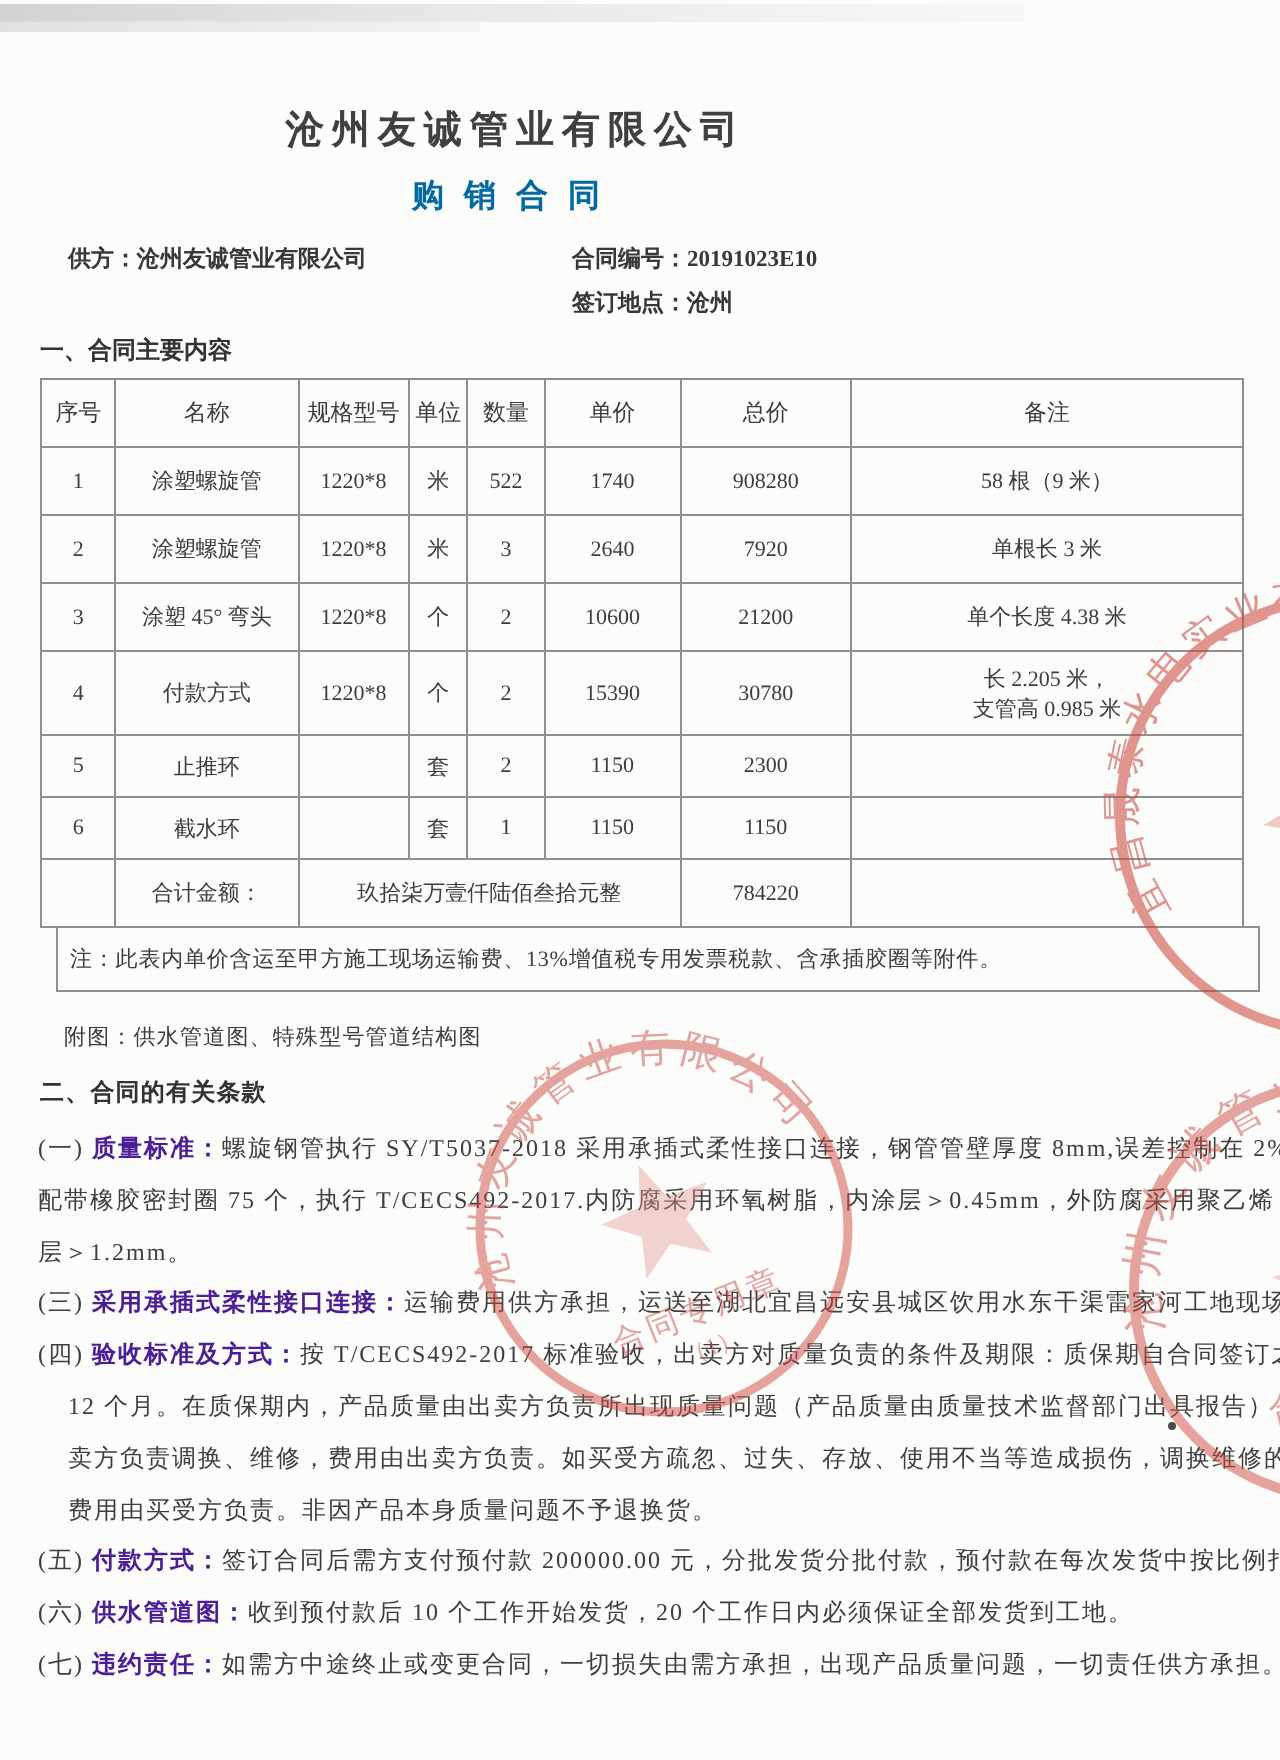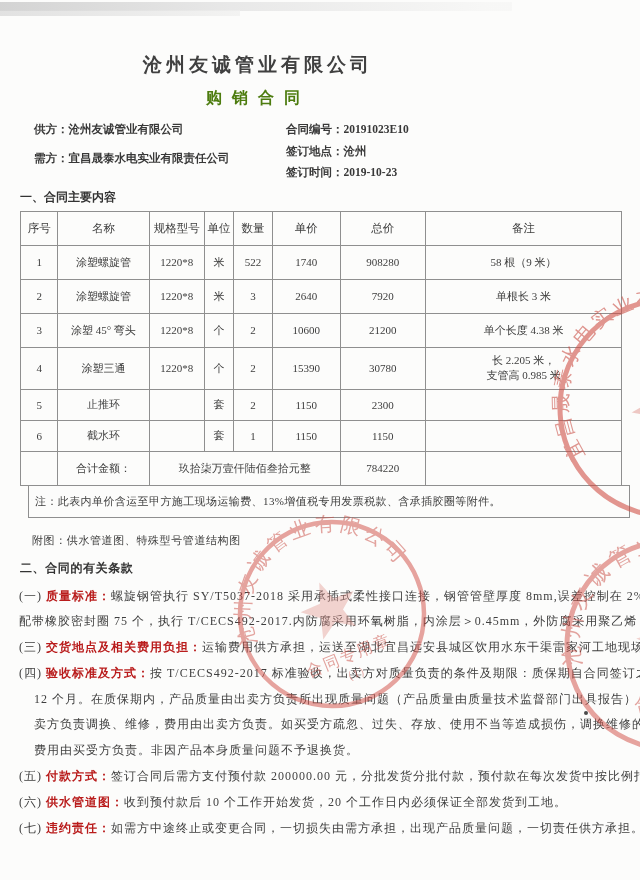--- a/index.html
+++ b/index.html
@@ -12,21 +12,21 @@
   .scan-streak-1{position:absolute;top:2px;left:0;width:512px;height:9px;
     background:linear-gradient(to right,#c9c9c9,#e3e3e3 45%,#f6f6f5 95%);opacity:.8;}
   .scan-streak-2{position:absolute;top:10px;left:0;width:240px;height:6px;
     background:linear-gradient(to right,#d6d6d6,#efefee);opacity:.7;}
 
   .page{position:relative;width:516px;height:880px;}
 
   .title-company{margin:0;padding-top:52px;text-align:center;
     font-size:19px;font-weight:bold;letter-spacing:4px;color:#404040;}
   .title-doc{margin:10px 0 0 0;text-align:center;
-    font-size:16px;font-weight:bold;letter-spacing:10px;color:#4d7c0f;}
+    font-size:16px;font-weight:bold;letter-spacing:10px;color:#0369a1;}
 
   .info{display:flex;margin:13px 18px 0 34px;font-size:11.5px;font-weight:600;color:#383838;}
   .info-left{flex:1;}
   .info-left .line{margin-bottom:14px;}
   .info-right{width:212px;}
   .info-right .line{margin-bottom:6.5px;}
 
   .sec-heading{font-size:12px;font-weight:bold;color:#333;margin:2px 0 0 20px;}
 
   table.goods{border-collapse:collapse;margin:5px 0 0 20px;width:602px;
@@ -41,47 +41,45 @@
 
   .note-box{margin:-1px 0 0 28px;width:594px;border:1px solid #8f8f8f;
     padding:8px 0 8px 6px;font-size:11px;color:#3d3d3d;letter-spacing:.4px;}
 
   .attachment{margin:15px 0 0 32px;font-size:11px;color:#3b3b3b;letter-spacing:.6px;}
   .sec2-heading{margin:12px 0 0 20px;font-size:12px;font-weight:bold;color:#333;letter-spacing:.6px;}
 
   .clauses{margin:7px 18px 0 19px;font-size:12px;color:#3e3e3e;letter-spacing:1px;}
   .clause-line{line-height:25.8px;white-space:nowrap;}
   .clause-line.indent{padding-left:15px;}
-  .clabel{font-weight:bold;color:#b91c1c;}
+  .clabel{font-weight:bold;color:#4c1d95;}
 
   .seal{position:absolute;pointer-events:none;}
   .seal-buyer{left:548px;top:288px;transform:rotate(-28deg);}
   .seal-supplier-1{left:230px;top:512px;transform:rotate(-22deg);}
   .seal-supplier-2{left:556px;top:530px;transform:rotate(-14deg);}
   .ink-dot{position:absolute;left:584px;top:711px;width:4px;height:4px;border-radius:50%;background:#4a4a4a;}
 </style>
 </head>
 <body>
 
 <div class="page">
   <div class="scan-streak-1"></div>
   <div class="scan-streak-2"></div>
 
   <h1 class="title-company">沧州友诚管业有限公司</h1>
   <h2 class="title-doc">购销合同</h2>
 
   <div class="info">
     <div class="info-left">
       <div class="line"><span>供方：</span><span>沧州友诚管业有限公司</span></div>
-      <div class="line"><span>需方：</span><span>宜昌晟泰水电实业有限责任公司</span></div>
     </div>
     <div class="info-right">
       <div class="line"><span>合同编号：</span><span>20191023E10</span></div>
       <div class="line"><span>签订地点：</span><span>沧州</span></div>
-      <div class="line"><span>签订时间：</span><span>2019-10-23</span></div>
     </div>
   </div>
 
   <div class="sec-heading">一、合同主要内容</div>
 
   <table class="goods">
     <colgroup>
       <col style="width:6.2%">
         <col style="width:15.2%">
         <col style="width:9.2%">
@@ -127,21 +125,21 @@
       <td>涂塑 45° 弯头</td>
       <td>1220*8</td>
       <td>个</td>
       <td>2</td>
       <td>10600</td>
       <td>21200</td>
       <td>单个长度 4.38 米</td>
     </tr>
     <tr class="r4">
       <td>4</td>
-      <td>涂塑三通</td>
+      <td>付款方式</td>
       <td>1220*8</td>
       <td>个</td>
       <td>2</td>
       <td>15390</td>
       <td>30780</td>
       <td>
             <span class="remark2">长 2.205 米，</span>
             <span class="remark2">支管高 0.985 米</span>
           </td>
     </tr>
@@ -176,21 +174,22 @@
     </table>
 
   <div class="note-box">注：此表内单价含运至甲方施工现场运输费、13%增值税专用发票税款、含承插胶圈等附件。</div>
 
   <div class="attachment">附图：供水管道图、特殊型号管道结构图</div>
   <div class="sec2-heading">二、合同的有关条款</div>
 
   <div class="clauses">
     <div class="clause-line"><span>(一)</span> <span class="clabel">质量标准：</span><span>螺旋钢管执行 SY/T5037-2018 采用承插式柔性接口连接，钢管管壁厚度 8mm,误差控制在 2%以内，</span></div>
     <div class="clause-line">配带橡胶密封圈 75 个，执行 T/CECS492-2017.内防腐采用环氧树脂，内涂层＞0.45mm，外防腐采用聚乙烯，外涂</div>
-    <div class="clause-line"><span>(三)</span> <span class="clabel">交货地点及相关费用负担：</span><span>运输费用供方承担，运送至湖北宜昌远安县城区饮用水东干渠雷家河工地现场。</span></div>
+    <div class="clause-line">层＞1.2mm。</div>
+    <div class="clause-line"><span>(三)</span> <span class="clabel">采用承插式柔性接口连接：</span><span>运输费用供方承担，运送至湖北宜昌远安县城区饮用水东干渠雷家河工地现场。</span></div>
     <div class="clause-line"><span>(四)</span> <span class="clabel">验收标准及方式：</span><span>按 T/CECS492-2017 标准验收，出卖方对质量负责的条件及期限：质保期自合同签订之日起</span></div>
     <div class="clause-line indent">12 个月。在质保期内，产品质量由出卖方负责所出现质量问题（产品质量由质量技术监督部门出具报告），出</div>
     <div class="clause-line indent">卖方负责调换、维修，费用由出卖方负责。如买受方疏忽、过失、存放、使用不当等造成损伤，调换维修的一</div>
     <div class="clause-line indent">费用由买受方负责。非因产品本身质量问题不予退换货。</div>
     <div class="clause-line"><span>(五)</span> <span class="clabel">付款方式：</span><span>签订合同后需方支付预付款 200000.00 元，分批发货分批付款，预付款在每次发货中按比例扣回。</span></div>
     <div class="clause-line"><span>(六)</span> <span class="clabel">供水管道图：</span><span>收到预付款后 10 个工作开始发货，20 个工作日内必须保证全部发货到工地。</span></div>
     <div class="clause-line"><span>(七)</span> <span class="clabel">违约责任：</span><span>如需方中途终止或变更合同，一切损失由需方承担，出现产品质量问题，一切责任供方承担。</span></div>
   </div>
 
   <svg class="seal seal-buyer" width="240" height="240" viewBox="0 0 240 240">

